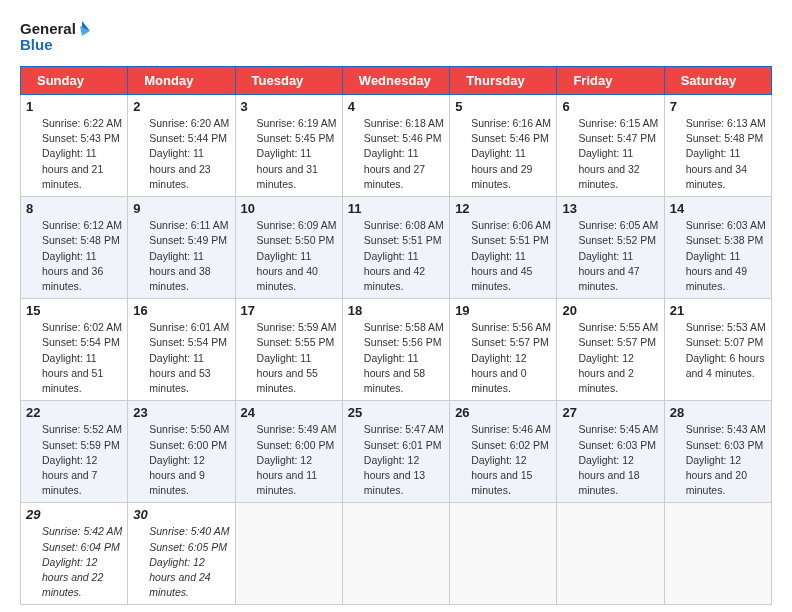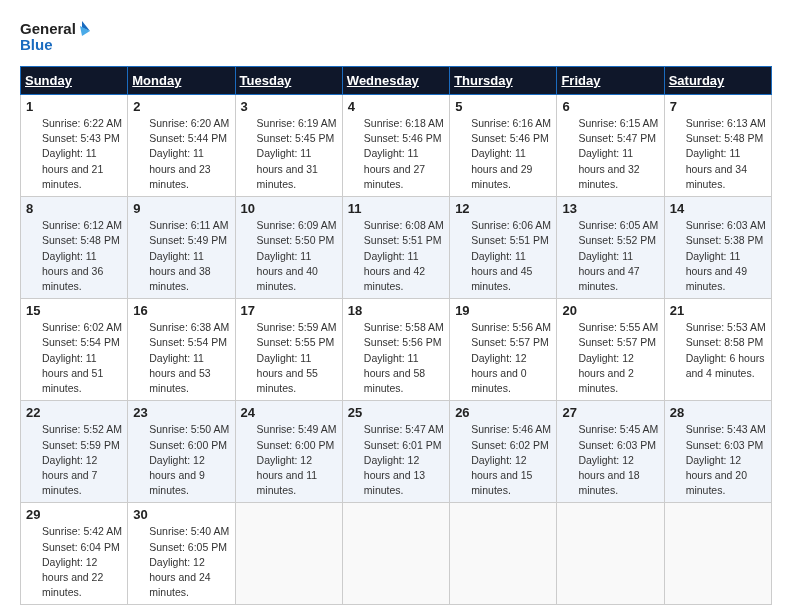--- a/index.html
+++ b/index.html
@@ -34,28 +34,27 @@
       font-size: 15px;
       color: #444;
       margin-top: 2px;
     }
     .calendar {
       width: 100%;
       border-collapse: collapse;
       font-size: 11px;
     }
     .calendar thead th {
-      background: #0f172a;
+      background: #ef4444;
       color: #fff;
-      padding: 6px 4px;
+      padding: 6px 16px;
       text-align: left;
       font-size: 13px;
       font-weight: bold;
       border: 1px solid #1a6bbf;
-      text-decoration: underline;
     }
     .calendar tbody td {
       vertical-align: top;
       border: 1px solid #ccc;
       padding: 4px 5px;
       width: 14.28%;
       min-height: 80px;
       background: #fff;
     }
     .calendar tbody tr:nth-child(even) td {
@@ -72,20 +71,21 @@
       color: #333;
       font-size: 10.5px;
       line-height: 1.45;
       margin-left: 16px;
     }
     .empty-cell {
       background: #f9f9f9 !important;
     }
     .last-row td {
       border-bottom: 1px solid #ccc;
+      font-style: italic;
     }
   </style>
 </head>
 <body>
 
 <div class="header">
   <div class="logo">
   <svg width="70" height="40" viewBox="0 0 70 40">
     <text x="0" y="18" font-size="15" font-weight="bold" fill="#222" font-family="Arial">General</text>
     <text x="0" y="34" font-size="15" font-weight="bold" fill="#1a6bbf" font-family="Arial">Blue</text>
@@ -233,21 +233,21 @@
         <span class="day-num">15</span>
         <div class="day-info">
           <span>Sunrise: 6:02 AM</span><br>
           <span>Sunset: 5:54 PM</span><br>
           <span>Daylight: 11 hours and 51 minutes.</span>
         </div>
       </td>
         <td>
         <span class="day-num">16</span>
         <div class="day-info">
-          <span>Sunrise: 6:38 AM</span><br>
+          <span>Sunrise: 6:01 AM</span><br>
           <span>Sunset: 5:54 PM</span><br>
           <span>Daylight: 11 hours and 53 minutes.</span>
         </div>
       </td>
         <td>
         <span class="day-num">17</span>
         <div class="day-info">
           <span>Sunrise: 5:59 AM</span><br>
           <span>Sunset: 5:55 PM</span><br>
           <span>Daylight: 11 hours and 55 minutes.</span>
@@ -274,21 +274,21 @@
         <div class="day-info">
           <span>Sunrise: 5:55 AM</span><br>
           <span>Sunset: 5:57 PM</span><br>
           <span>Daylight: 12 hours and 2 minutes.</span>
         </div>
       </td>
         <td>
         <span class="day-num">21</span>
         <div class="day-info">
           <span>Sunrise: 5:53 AM</span><br>
-          <span>Sunset: 8:58 PM</span><br>
+          <span>Sunset: 5:07 PM</span><br>
           <span>Daylight: 6 hours and 4 minutes.</span>
         </div>
       </td>
       </tr>
       <tr>
         <td>
         <span class="day-num">22</span>
         <div class="day-info">
           <span>Sunrise: 5:52 AM</span><br>
           <span>Sunset: 5:59 PM</span><br>

